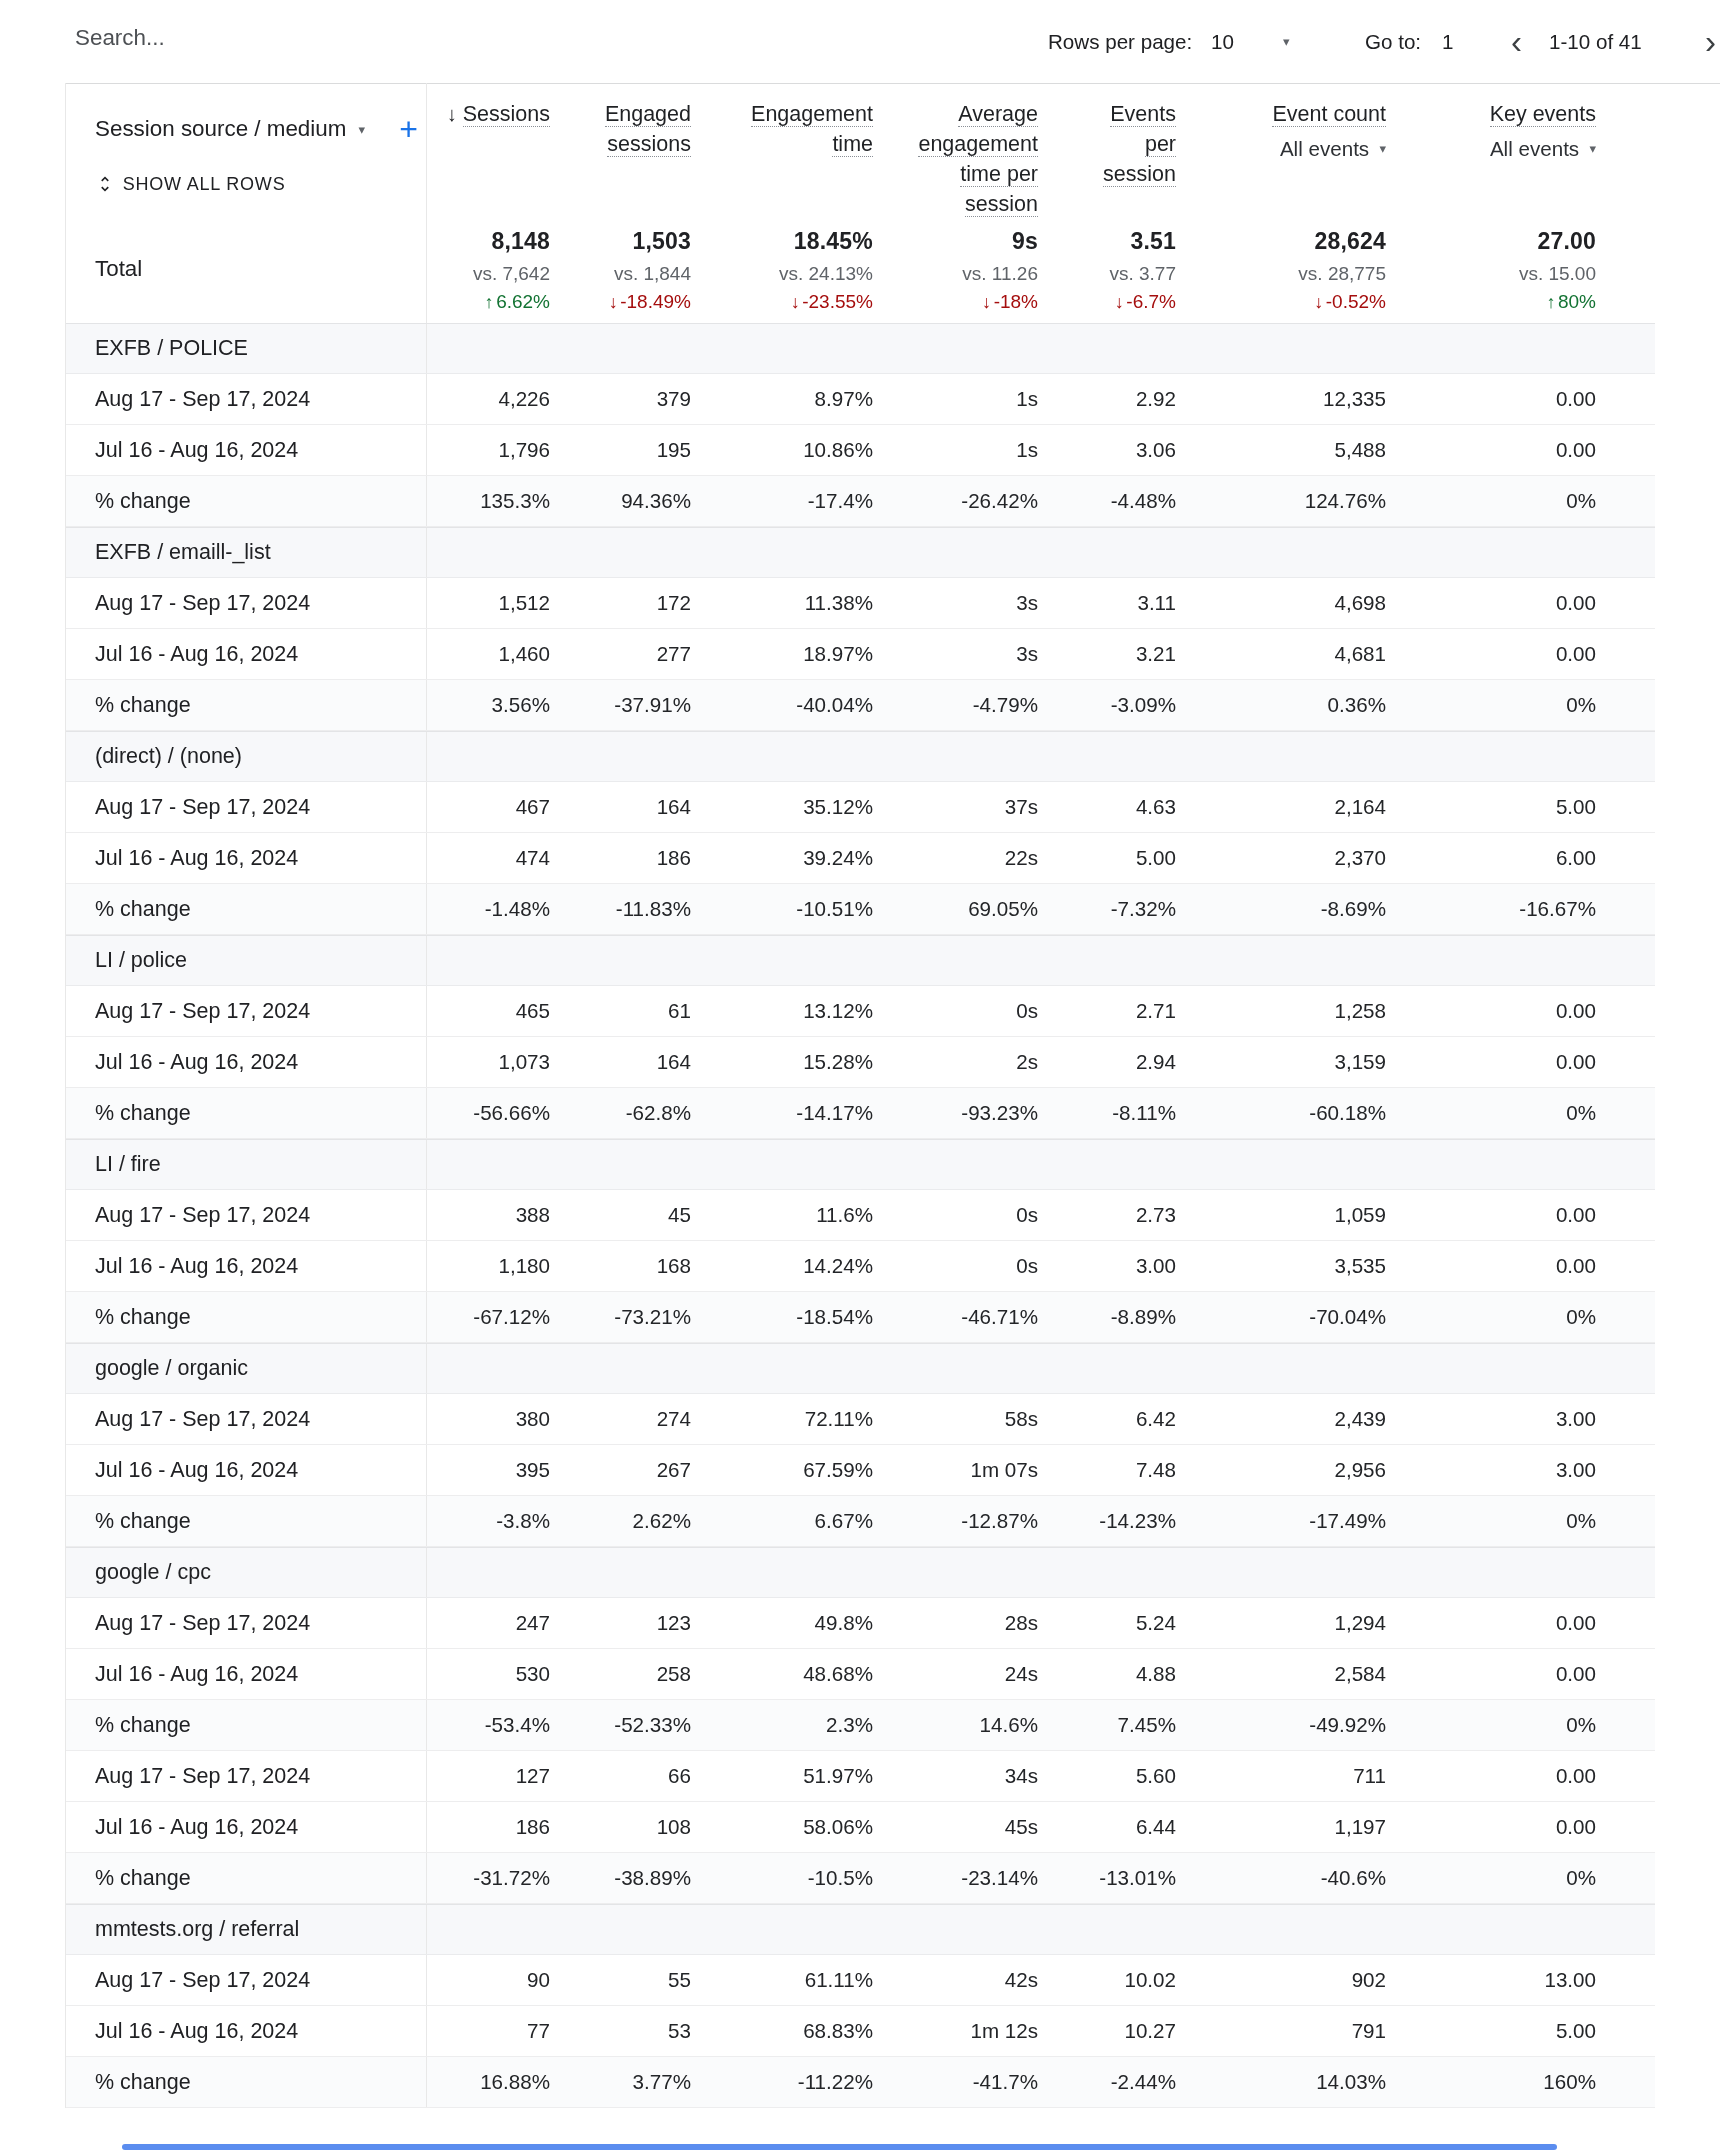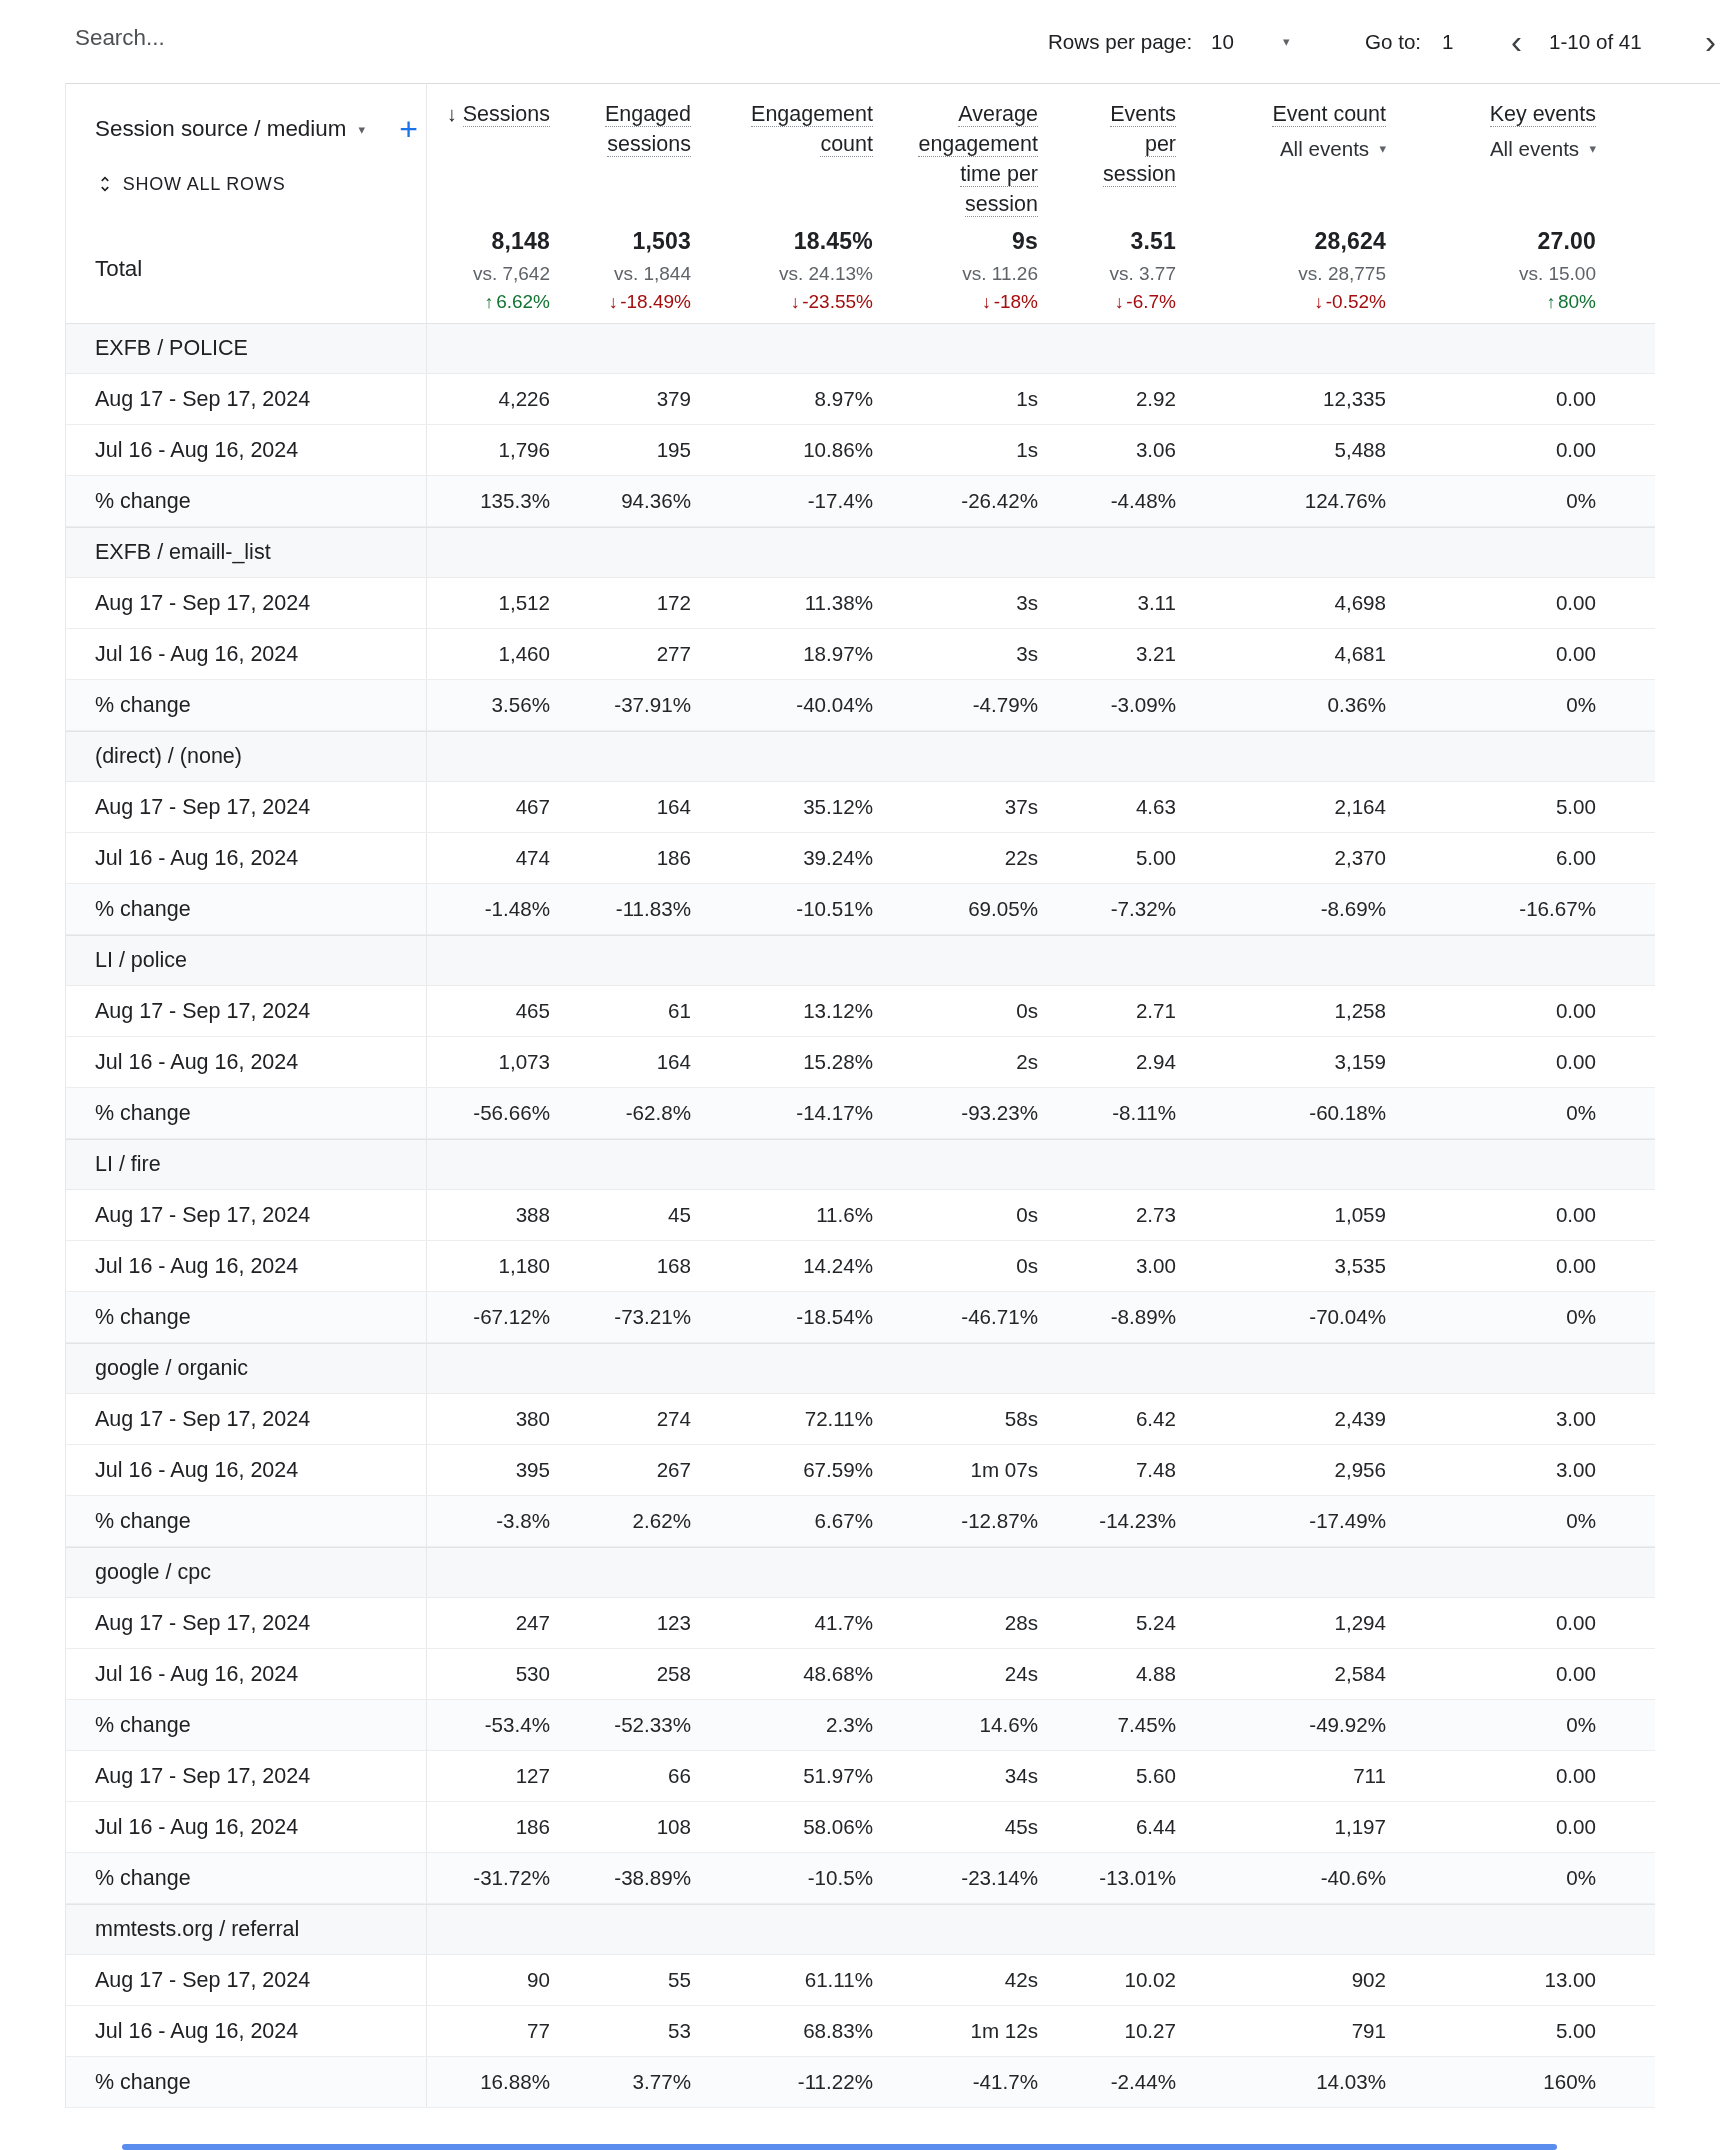--- a/index.html
+++ b/index.html
@@ -92,21 +92,21 @@
 
   <div class="mcell hcell">
         <div class="hline"><span class="sort-ar">↓</span><span class="hl">Sessions</span></div>
       </div>
       <div class="mcell hcell">
         <div class="hline"><span class="hl">Engaged</span></div>
         <div class="hline"><span class="hl">sessions</span></div>
       </div>
       <div class="mcell hcell">
         <div class="hline"><span class="hl">Engagement</span></div>
-        <div class="hline"><span class="hl">count</span></div>
+        <div class="hline"><span class="hl">time</span></div>
       </div>
       <div class="mcell hcell">
         <div class="hline"><span class="hl">Average</span></div>
         <div class="hline"><span class="hl">engagement</span></div>
         <div class="hline"><span class="hl">time per</span></div>
         <div class="hline"><span class="hl">session</span></div>
       </div>
       <div class="mcell hcell">
         <div class="hline"><span class="hl">Events</span></div>
         <div class="hline"><span class="hl">per</span></div>
@@ -678,21 +678,21 @@
         <div class="dcell">
           <span>Aug 17 - Sep 17, 2024</span>
         </div>
         <div class="mcell">
           <span>247</span>
         </div>
         <div class="mcell">
           <span>123</span>
         </div>
         <div class="mcell">
-          <span>41.7%</span>
+          <span>49.8%</span>
         </div>
         <div class="mcell">
           <span>28s</span>
         </div>
         <div class="mcell">
           <span>5.24</span>
         </div>
         <div class="mcell">
           <span>1,294</span>
         </div>

